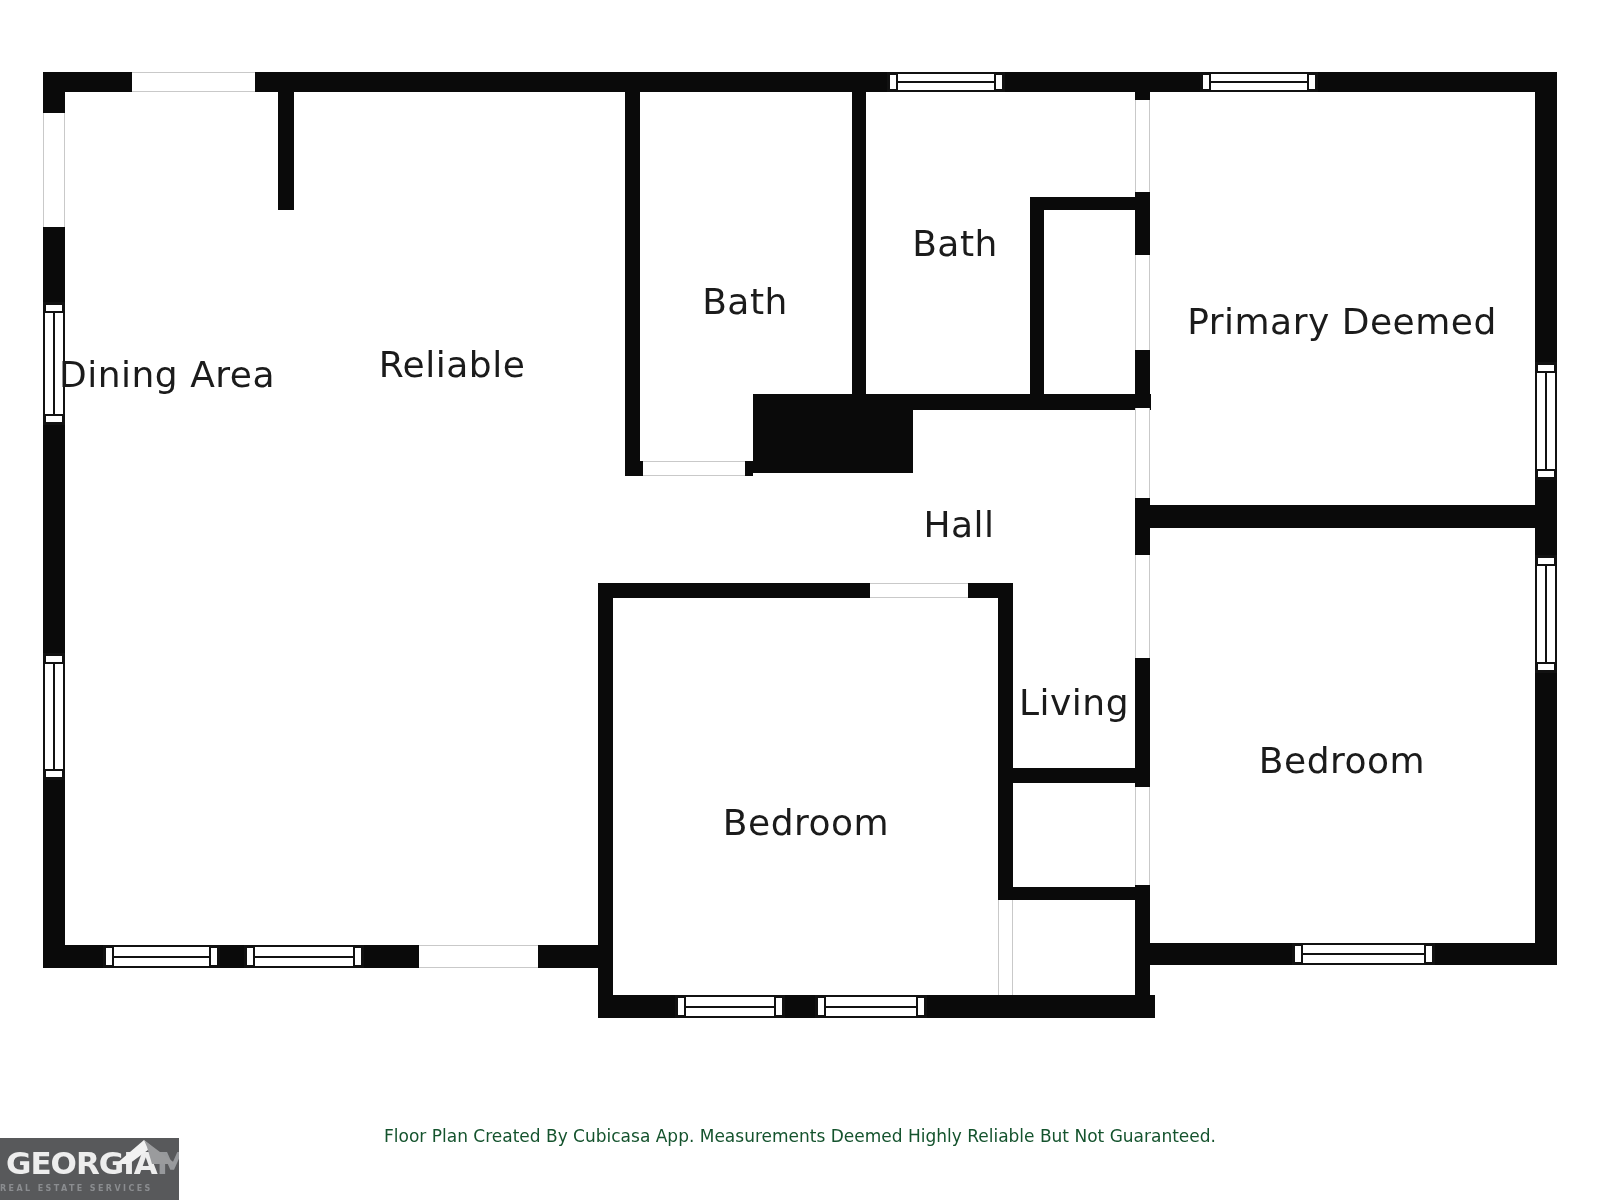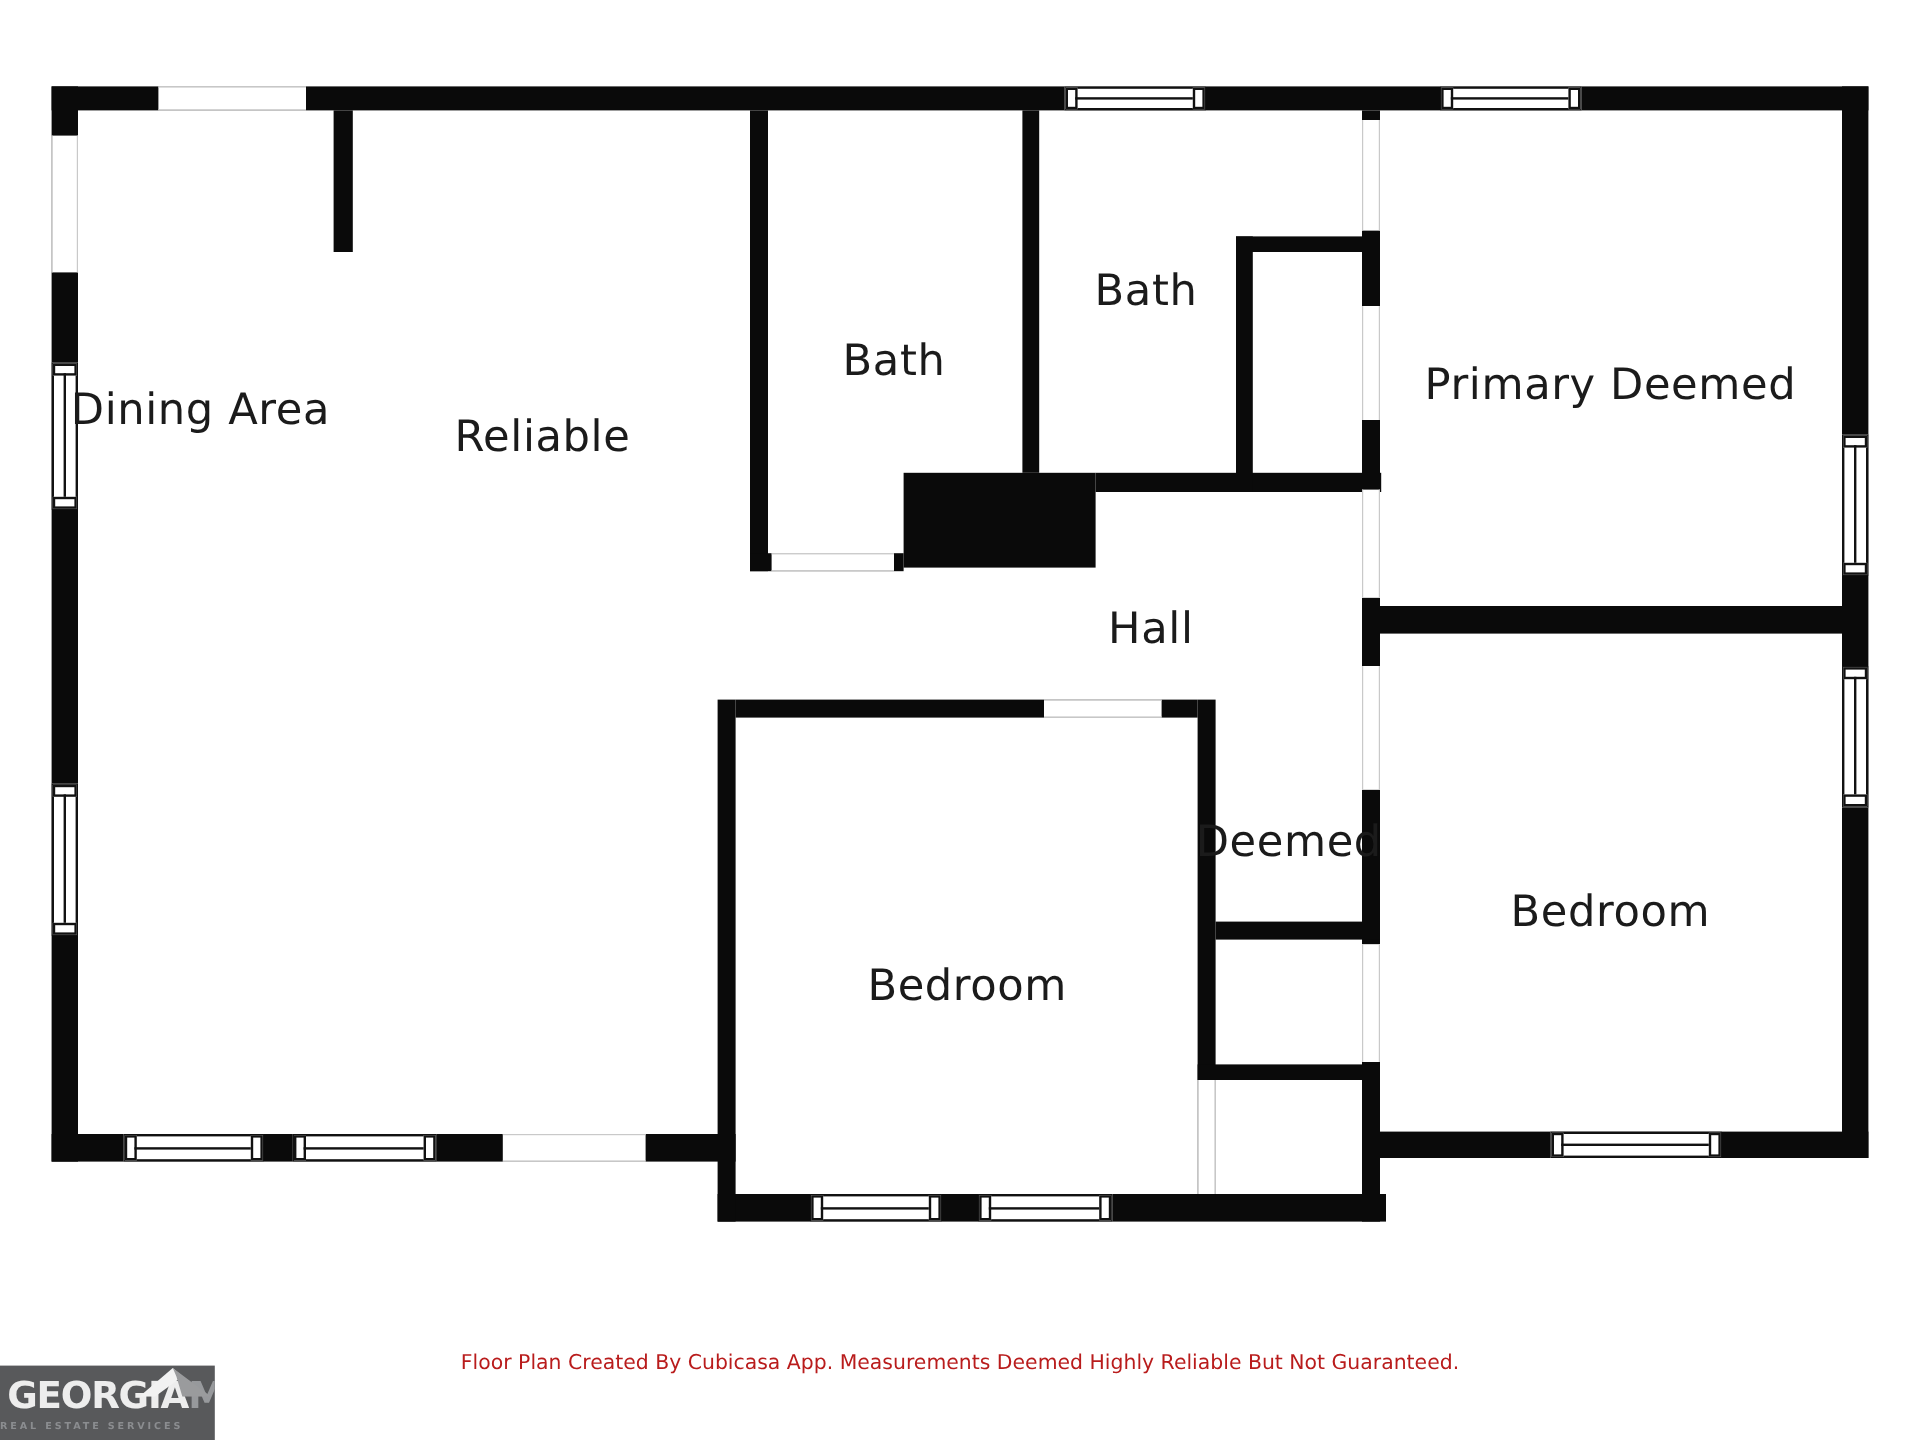--- a/index.html
+++ b/index.html
@@ -20,21 +20,21 @@
   .win-h .cap{top:-1px;bottom:-1px;width:10px;}
   .win-h .cap.a{left:-1px;} .win-h .cap.b{right:-1px;}
   .win-v .cap{left:-1px;right:-1px;height:10px;}
   .win-v .cap.a{top:-1px;} .win-v .cap.b{bottom:-1px;}
   .room-label{
     position:absolute;transform:translate(-50%,-50%);
     color:var(--label,#1b1b1b);font-size:36px;white-space:nowrap;letter-spacing:0.5px;
   }
   #footer-note{
     position:absolute;left:50%;top:1126px;transform:translateX(-50%);
-    font-size:17px;color:#b91c1c;white-space:nowrap;
+    font-size:17px;color:#14532d;white-space:nowrap;
   }
   #mls-logo{
     position:absolute;left:0;top:1138px;width:179px;height:62px;
     background:#58595b;overflow:hidden;
   }
   #mls-logo .brand-row{
     position:absolute;left:6px;top:6px;width:168px;height:38px;white-space:nowrap;
   }
   #mls-logo .brand-primary{
     font-size:31px;font-weight:600;color:#ededed;letter-spacing:-1px;line-height:38px;
@@ -137,27 +137,27 @@
     <div class="win win-v" style="left: 1535px; top: 362px; width: 22px; height: 118px;">
       <span class="cap a"></span>
       <span class="mid"></span>
       <span class="cap b"></span>
     </div>
     <div class="win win-v" style="left: 1535px; top: 555px; width: 22px; height: 118px;">
       <span class="cap a"></span>
       <span class="mid"></span>
       <span class="cap b"></span>
     </div>
-    <div class="room-label" style="left: 167px; top: 342px;">Dining Area</div>
+    <div class="room-label" style="left: 167px; top: 374px;">Dining Area</div>
     <div class="room-label" style="left: 452px; top: 364px;">Reliable</div>
     <div class="room-label" style="left: 745px; top: 301px;">Bath</div>
     <div class="room-label" style="left: 955px; top: 243px;">Bath</div>
     <div class="room-label" style="left: 1342px; top: 321px;">Primary Deemed</div>
     <div class="room-label" style="left: 959px; top: 524px;">Hall</div>
-    <div class="room-label" style="left: 1074px; top: 702px;">Deemed</div>
+    <div class="room-label" style="left: 1074px; top: 702px;">Living</div>
     <div class="room-label" style="left: 806px; top: 822px;">Bedroom</div>
     <div class="room-label" style="left: 1342px; top: 760px;">Bedroom</div>
   </div>
 
 <div id="footer-note">Floor Plan Created By Cubicasa App. Measurements Deemed Highly Reliable But Not Guaranteed.</div>
 
 <div id="mls-logo" style="background: rgb(88, 89, 91);">
   <div class="brand-row"><span class="brand-primary" style="color: rgb(237, 237, 237);">GEORGIA</span><span class="brand-secondary" style="color: rgb(151, 153, 156);">MLS</span></div>
   <svg id="roof-icon" width="60" height="24" viewBox="0 0 60 24">
     <polygon points="0,24 28,0 36,7 13,24" fill="#f2f2f2"></polygon>

